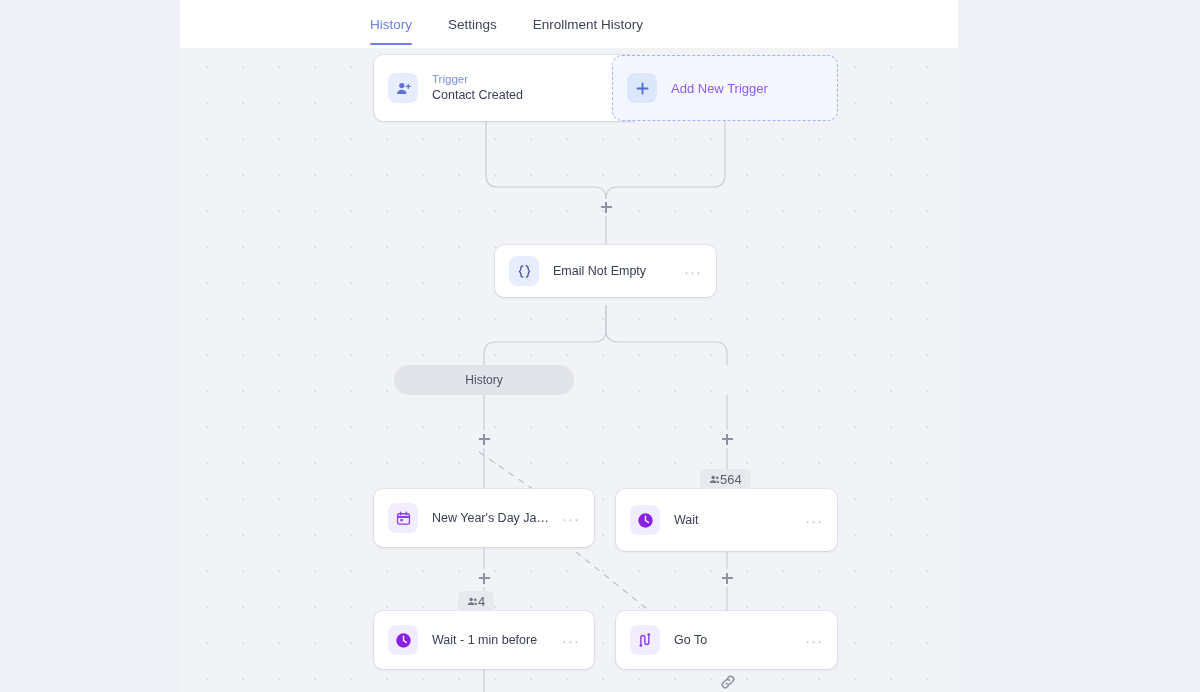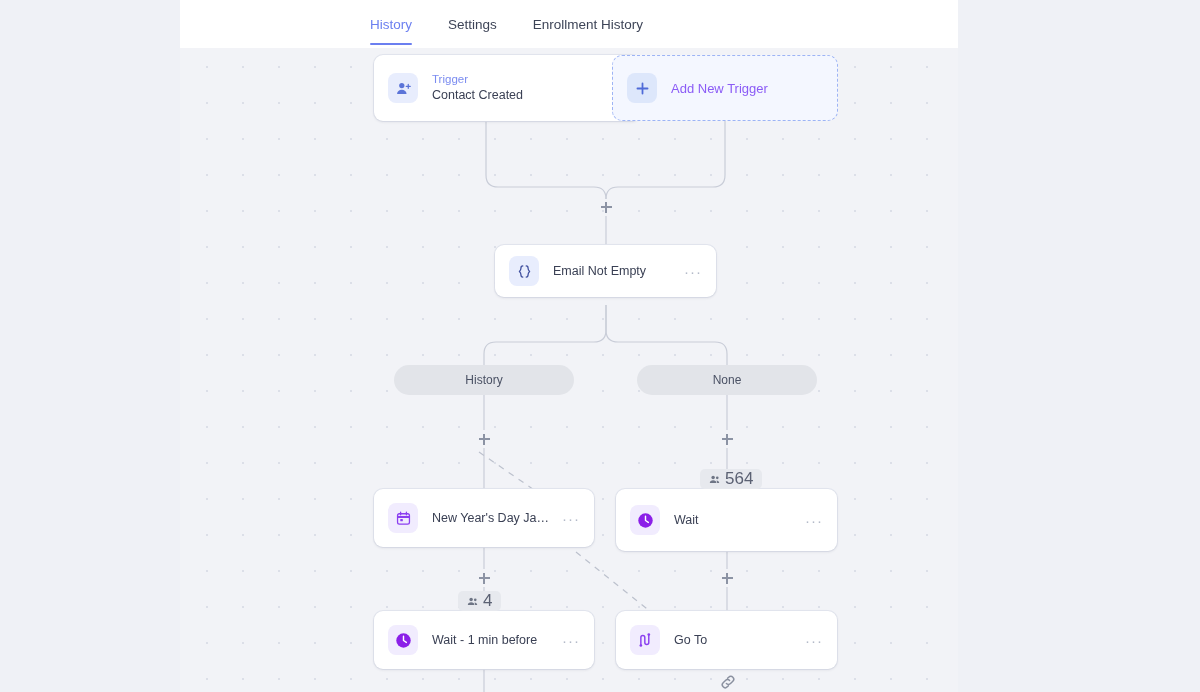--- a/index.html
+++ b/index.html
@@ -118,23 +118,23 @@
     z-index: 20; cursor: pointer;
   }
   #pill-branch { left: 394px; top: 365px; width: 180px; }
   #pill-none  { left: 637px; top: 365px; width: 180px; }
 
   
   .badge {
     position: absolute;
     height: 20px; border-radius: 5px;
     background: #e7e9ee;
-    display: flex; align-items: center; gap: 5px;
+    display: flex; align-items: center; 
     padding: 0 9px;
-    font-size: 17px; color: #5b6173;
+    font-size: 13px; color: #5b6173;
     z-index: 22; cursor: pointer;
   }
   #badge-right { left: 700px; top: 469px; }
   #badge-left  { left: 458px; top: 591px; }
   .badge svg { display: block; }
 
   
   .plus {
     position: absolute;
     width: 18px; height: 18px;
@@ -252,23 +252,20 @@
     </div>
     <div class="labels">
       <div class="title">Email Not Empty</div>
     </div>
     <div class="dots">···</div>
   </div>
 
   <div class="pill" id="pill-branch">
     <span>History</span>
   </div>
-  <div class="pill" id="pill-none">
-    <span>None</span>
-  </div>
 
   <div class="plus" id="plus-left"></div>
   <div class="plus" id="plus-right"></div>
 
   <div class="badge" id="badge-right">
     <span>
       <svg width="11" height="11" viewBox="0 0 16 16" fill="#6e7585">
         <circle cx="6" cy="5" r="2.5"></circle>
         <path d="M1.2 13.2c0-2.5 2.1-4 4.8-4s4.8 1.5 4.8 4z"></path>
         <circle cx="12" cy="5.6" r="1.9"></circle>

